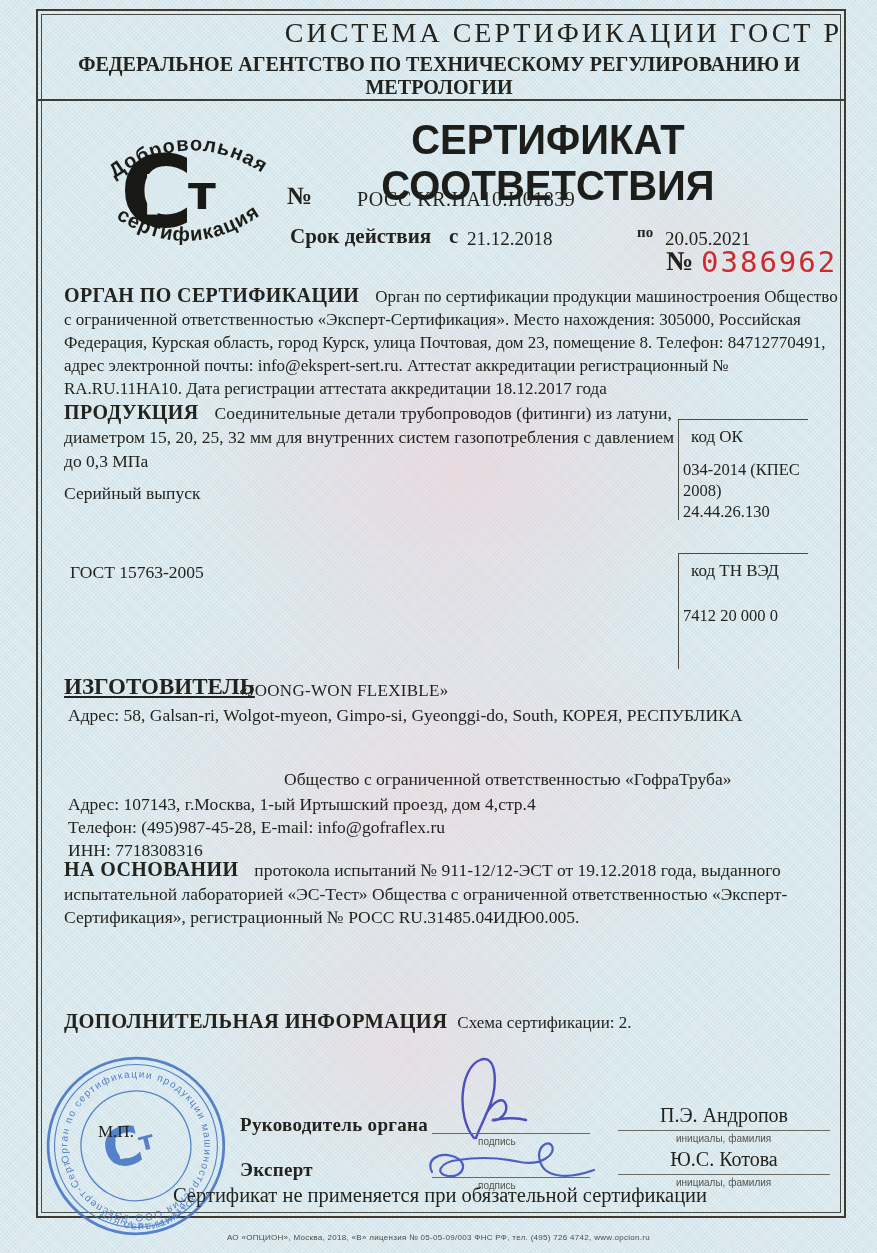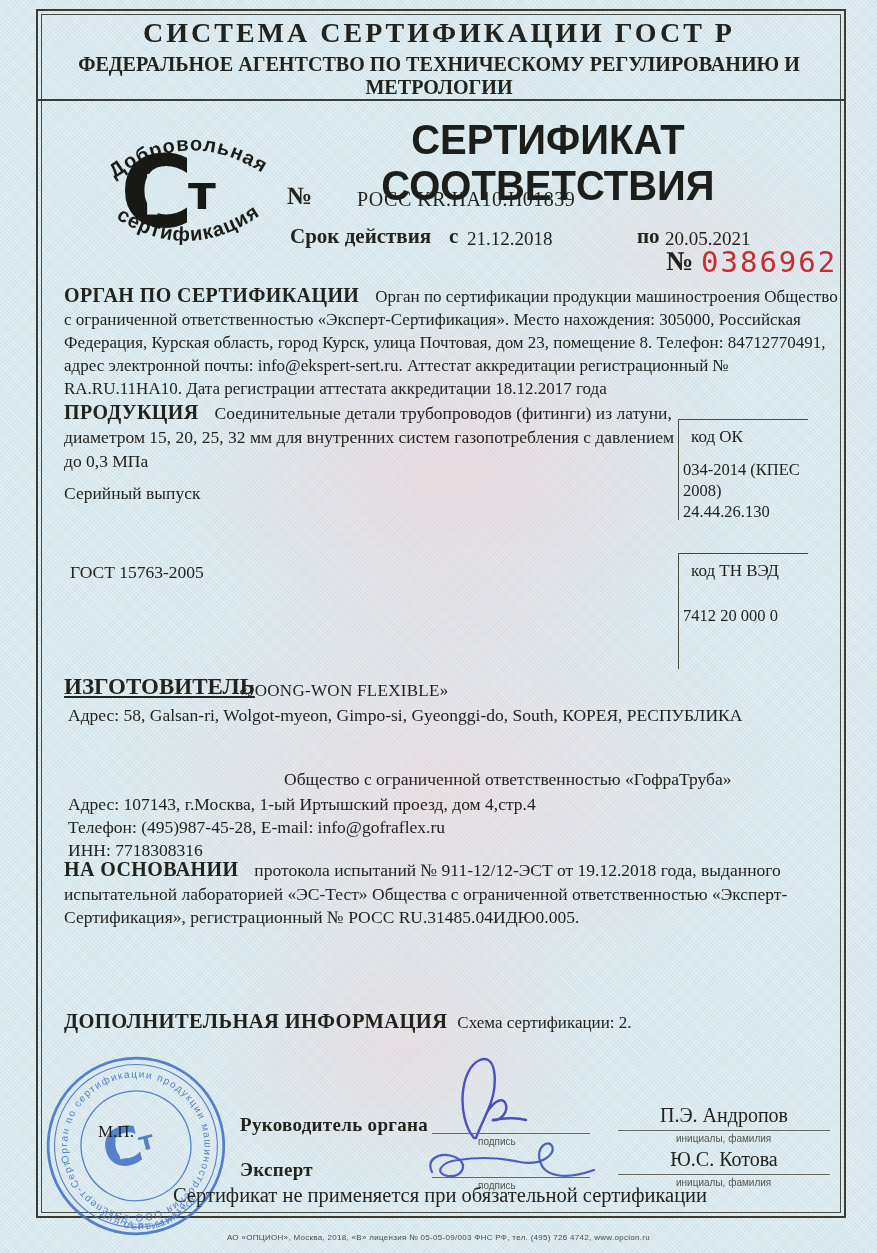--- a/index.html
+++ b/index.html
@@ -10,30 +10,30 @@
       radial-gradient(480px 340px at 50% 63%, rgba(244,210,216,.5), rgba(244,210,216,0) 70%),
       radial-gradient(300px 200px at 46% 84%, rgba(243,208,214,.45), rgba(243,208,214,0) 70%),
       radial-gradient(260px 160px at 78% 20%, rgba(243,214,218,.35), rgba(243,214,218,0) 70%),
       repeating-linear-gradient(45deg, rgba(255,255,255,.28) 0 1px, rgba(0,0,0,0) 1px 3px),
       repeating-linear-gradient(-45deg, rgba(140,175,188,.10) 0 1px, rgba(0,0,0,0) 1px 3px),
       #d9e9ee;}
   .abs{position:absolute;}
   .frame{position:absolute;left:36px;top:9px;width:806px;height:1205px;border:2.5px solid #3c3c34;}
   .frame-inner{position:absolute;left:3px;top:3px;right:3px;bottom:3px;border:1px solid #4a4a40;}
   .header-band{position:absolute;left:0;top:0;right:0;height:88px;border-bottom:2px solid #3c3c34;}
-  .hline1{position:absolute;left:0;right:0;top:17px;text-align:center;font-weight:bold;font-size:28px;letter-spacing:3px;color:#23231e;}
+  .hline1{position:absolute;left:0;right:0;top:17px;text-align:right;font-weight:normal;font-size:28px;letter-spacing:3px;color:#23231e;}
   .hline2{position:absolute;left:0;right:0;top:53px;text-align:center;font-weight:bold;font-size:20.5px;letter-spacing:0px;color:#23231e;transform:scaleX(.98);}
   .title{position:absolute;left:250px;top:118px;width:596px;text-align:center;
     font-family:"Liberation Sans",sans-serif;font-weight:bold;font-size:40px;letter-spacing:0px;color:#1d1d19;transform:scaleY(1.04);}
   .certno-sym{position:absolute;left:287px;top:182px;font-size:25px;font-weight:bold;color:#23231e;}
   .certno-val{position:absolute;left:357px;top:188px;font-size:20px;letter-spacing:.5px;color:#23231e;}
   .val-label{position:absolute;left:290px;top:224px;font-size:21px;font-weight:bold;color:#23231e;}
   .val-c{position:absolute;left:449px;top:224px;font-size:21px;font-weight:bold;color:#23231e;}
   .val-from{position:absolute;left:467px;top:228px;font-size:19px;color:#23231e;}
-  .val-po{position:absolute;left:637px;top:224px;font-size:21px;font-weight:bold;color:#23231e;}
+  .val-po{position:absolute;left:637px;top:224px;font-size:15px;font-weight:bold;color:#23231e;}
   .val-to{position:absolute;left:665px;top:228px;font-size:19px;color:#23231e;}
   .formno-sym{position:absolute;left:666px;top:246px;font-size:27px;font-weight:bold;color:#23231e;}
   .formno-val{position:absolute;left:701px;top:245px;font-family:"DejaVu Sans Mono",monospace;font-size:29px;letter-spacing:2px;color:#ce2a2e;}
   .para{position:absolute;color:#23231e;}
   .shead{font-weight:bold;font-size:20px;letter-spacing:.4px;margin-right:16px;}
   .sbody{font-size:17px;}
   .organ{left:64px;top:284px;width:774px;font-size:17px;line-height:23px;}
   .production{left:64px;top:400px;width:616px;font-size:17.5px;line-height:24px;}
   .serial{margin-top:8px;}
   .codebox{position:absolute;border-top:1.5px solid #4a4a40;border-left:1.5px solid #4a4a40;color:#23231e;}

